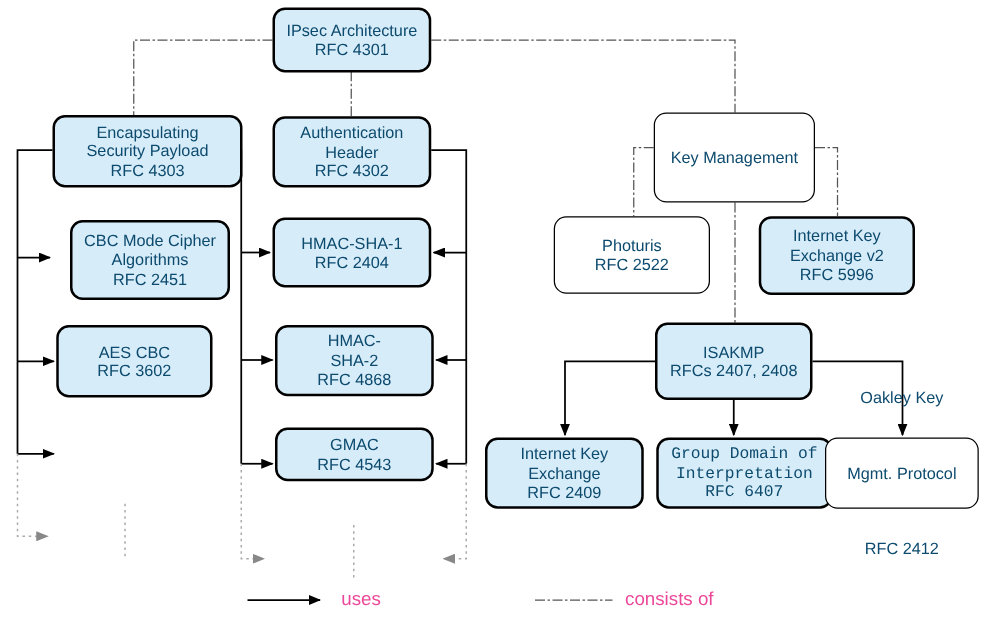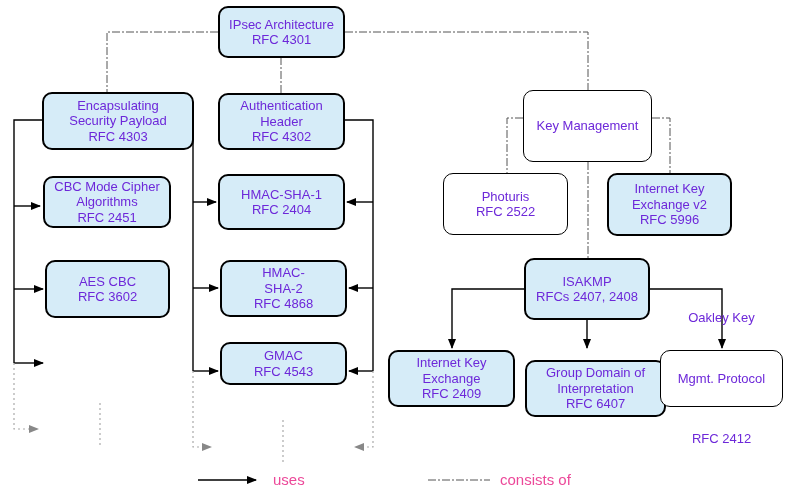--- a/index.html
+++ b/index.html
@@ -18,21 +18,21 @@
     display: flex;
     flex-direction: column;
     align-items: center;
     justify-content: center;
     text-align: center;
     border: 2px solid #000;
     border-radius: 10px;
     background: #d6ecf8;
     font-size: 13px;
     line-height: 15.5px;
-    color: #6d28d9;
+    color: #0c4a6e;
     z-index: 2;
   }
   .node.white { background: #ffffff; border-width: 1.5px; }
   .legend-label {
     position: absolute;
     font-size: 15px;
     color: #ec4899;
     z-index: 2;
   }
 </style>
@@ -106,21 +106,21 @@
     <span>Security Payload</span>
     <span>RFC 4303</span>
   </div>
 
   <div class="node" style="left:218px; top:93px; width:127px; height:57px;">
     <span>Authentication</span>
     <span>Header</span>
     <span>RFC 4302</span>
   </div>
 
-  <div class="node" style="left:43px;  top:176px; width:128px; height:52px;text-align:right;">
+  <div class="node" style="left:56px;  top:176px; width:128px; height:64px;text-align:right;">
     <span>CBC Mode Cipher</span>
     <span>Algorithms</span>
     <span>RFC 2451</span>
   </div>
 
   <div class="node" style="left:218px; top:174px; width:127px; height:56px;">
     <span>HMAC-SHA-1</span>
     <span>RFC 2404</span>
   </div>
 
@@ -160,21 +160,21 @@
     <span>ISAKMP</span>
     <span>RFCs 2407, 2408</span>
   </div>
 
   <div class="node" style="left:388px; top:350px; width:127px; height:57px;">
     <span>Internet Key</span>
     <span>Exchange</span>
     <span>RFC 2409</span>
   </div>
 
-  <div class="node" style="left:525px; top:360px; width:141px; height:57px;">
+  <div class="node" style="left:525px; top:350px; width:141px; height:57px;font-family:Liberation Mono, monospace;">
     <span>Group Domain of</span>
     <span>Interpretation</span>
     <span>RFC 6407</span>
   </div>
 
   <div class="node white" style="left:660px; top:350px; width:123px; height:57px;gap:45px;">
     <span>Oakley Key</span>
     <span>Mgmt. Protocol</span>
     <span>RFC 2412</span>
   </div>

